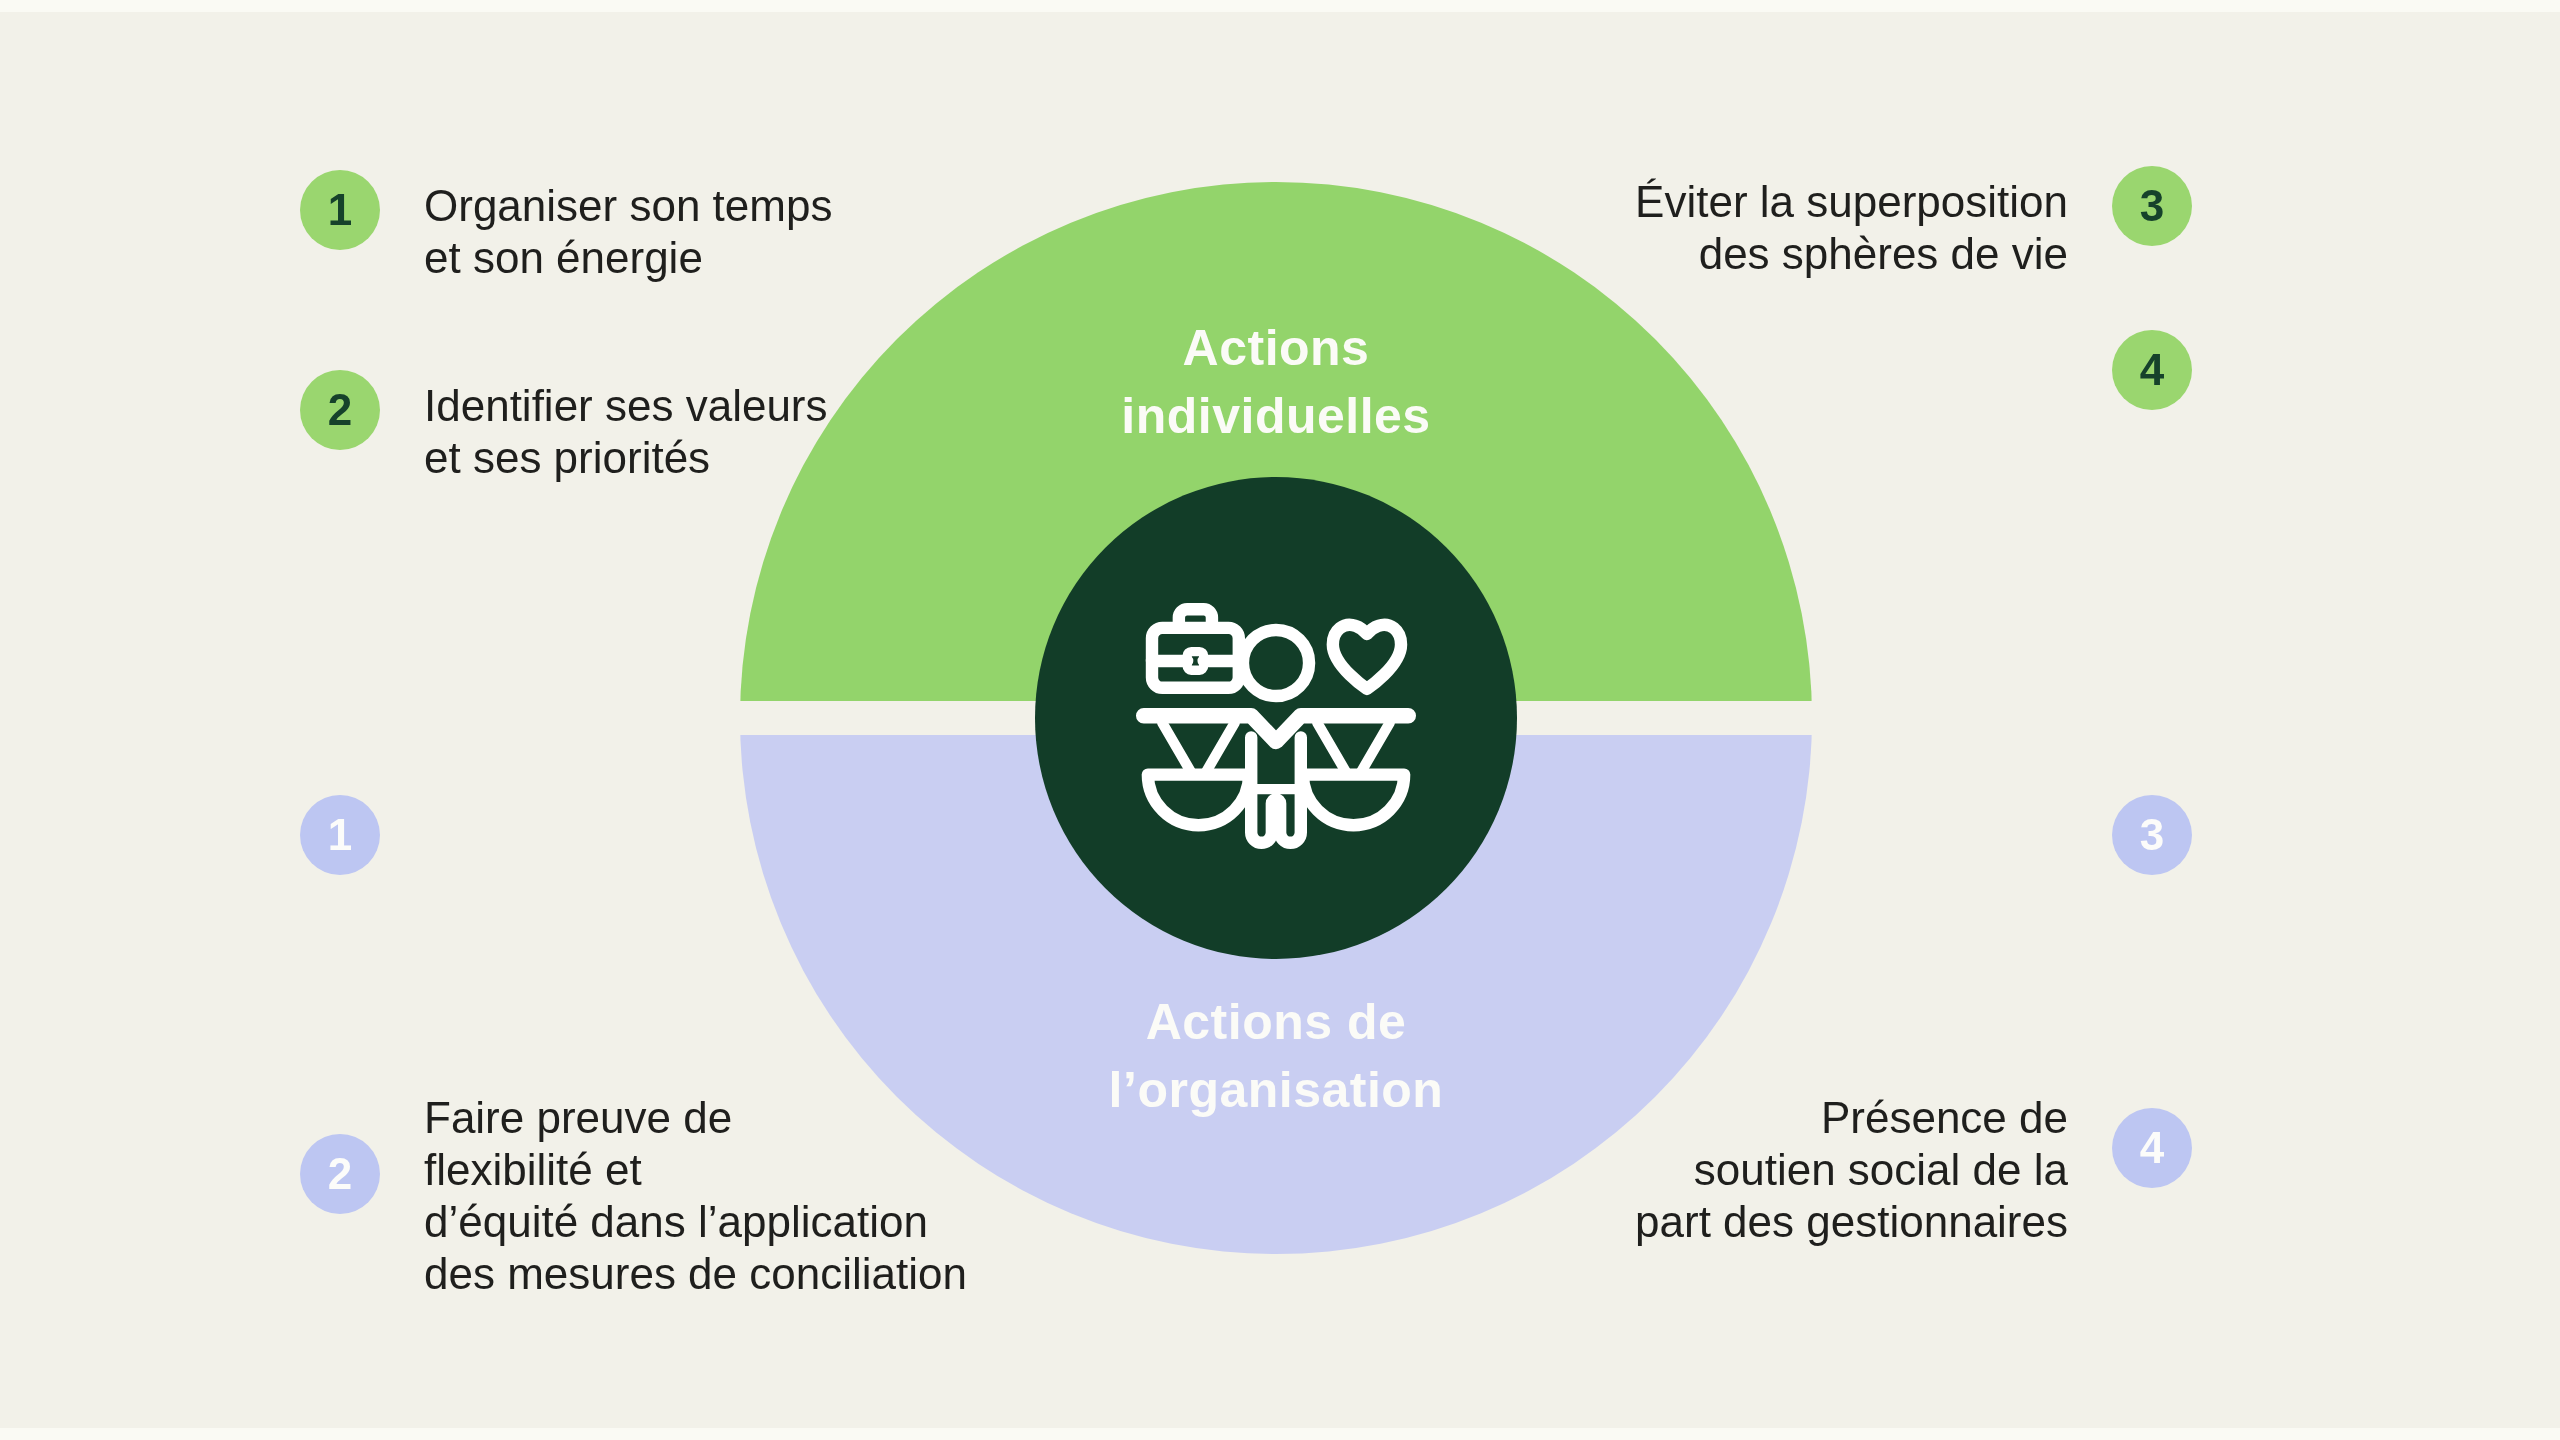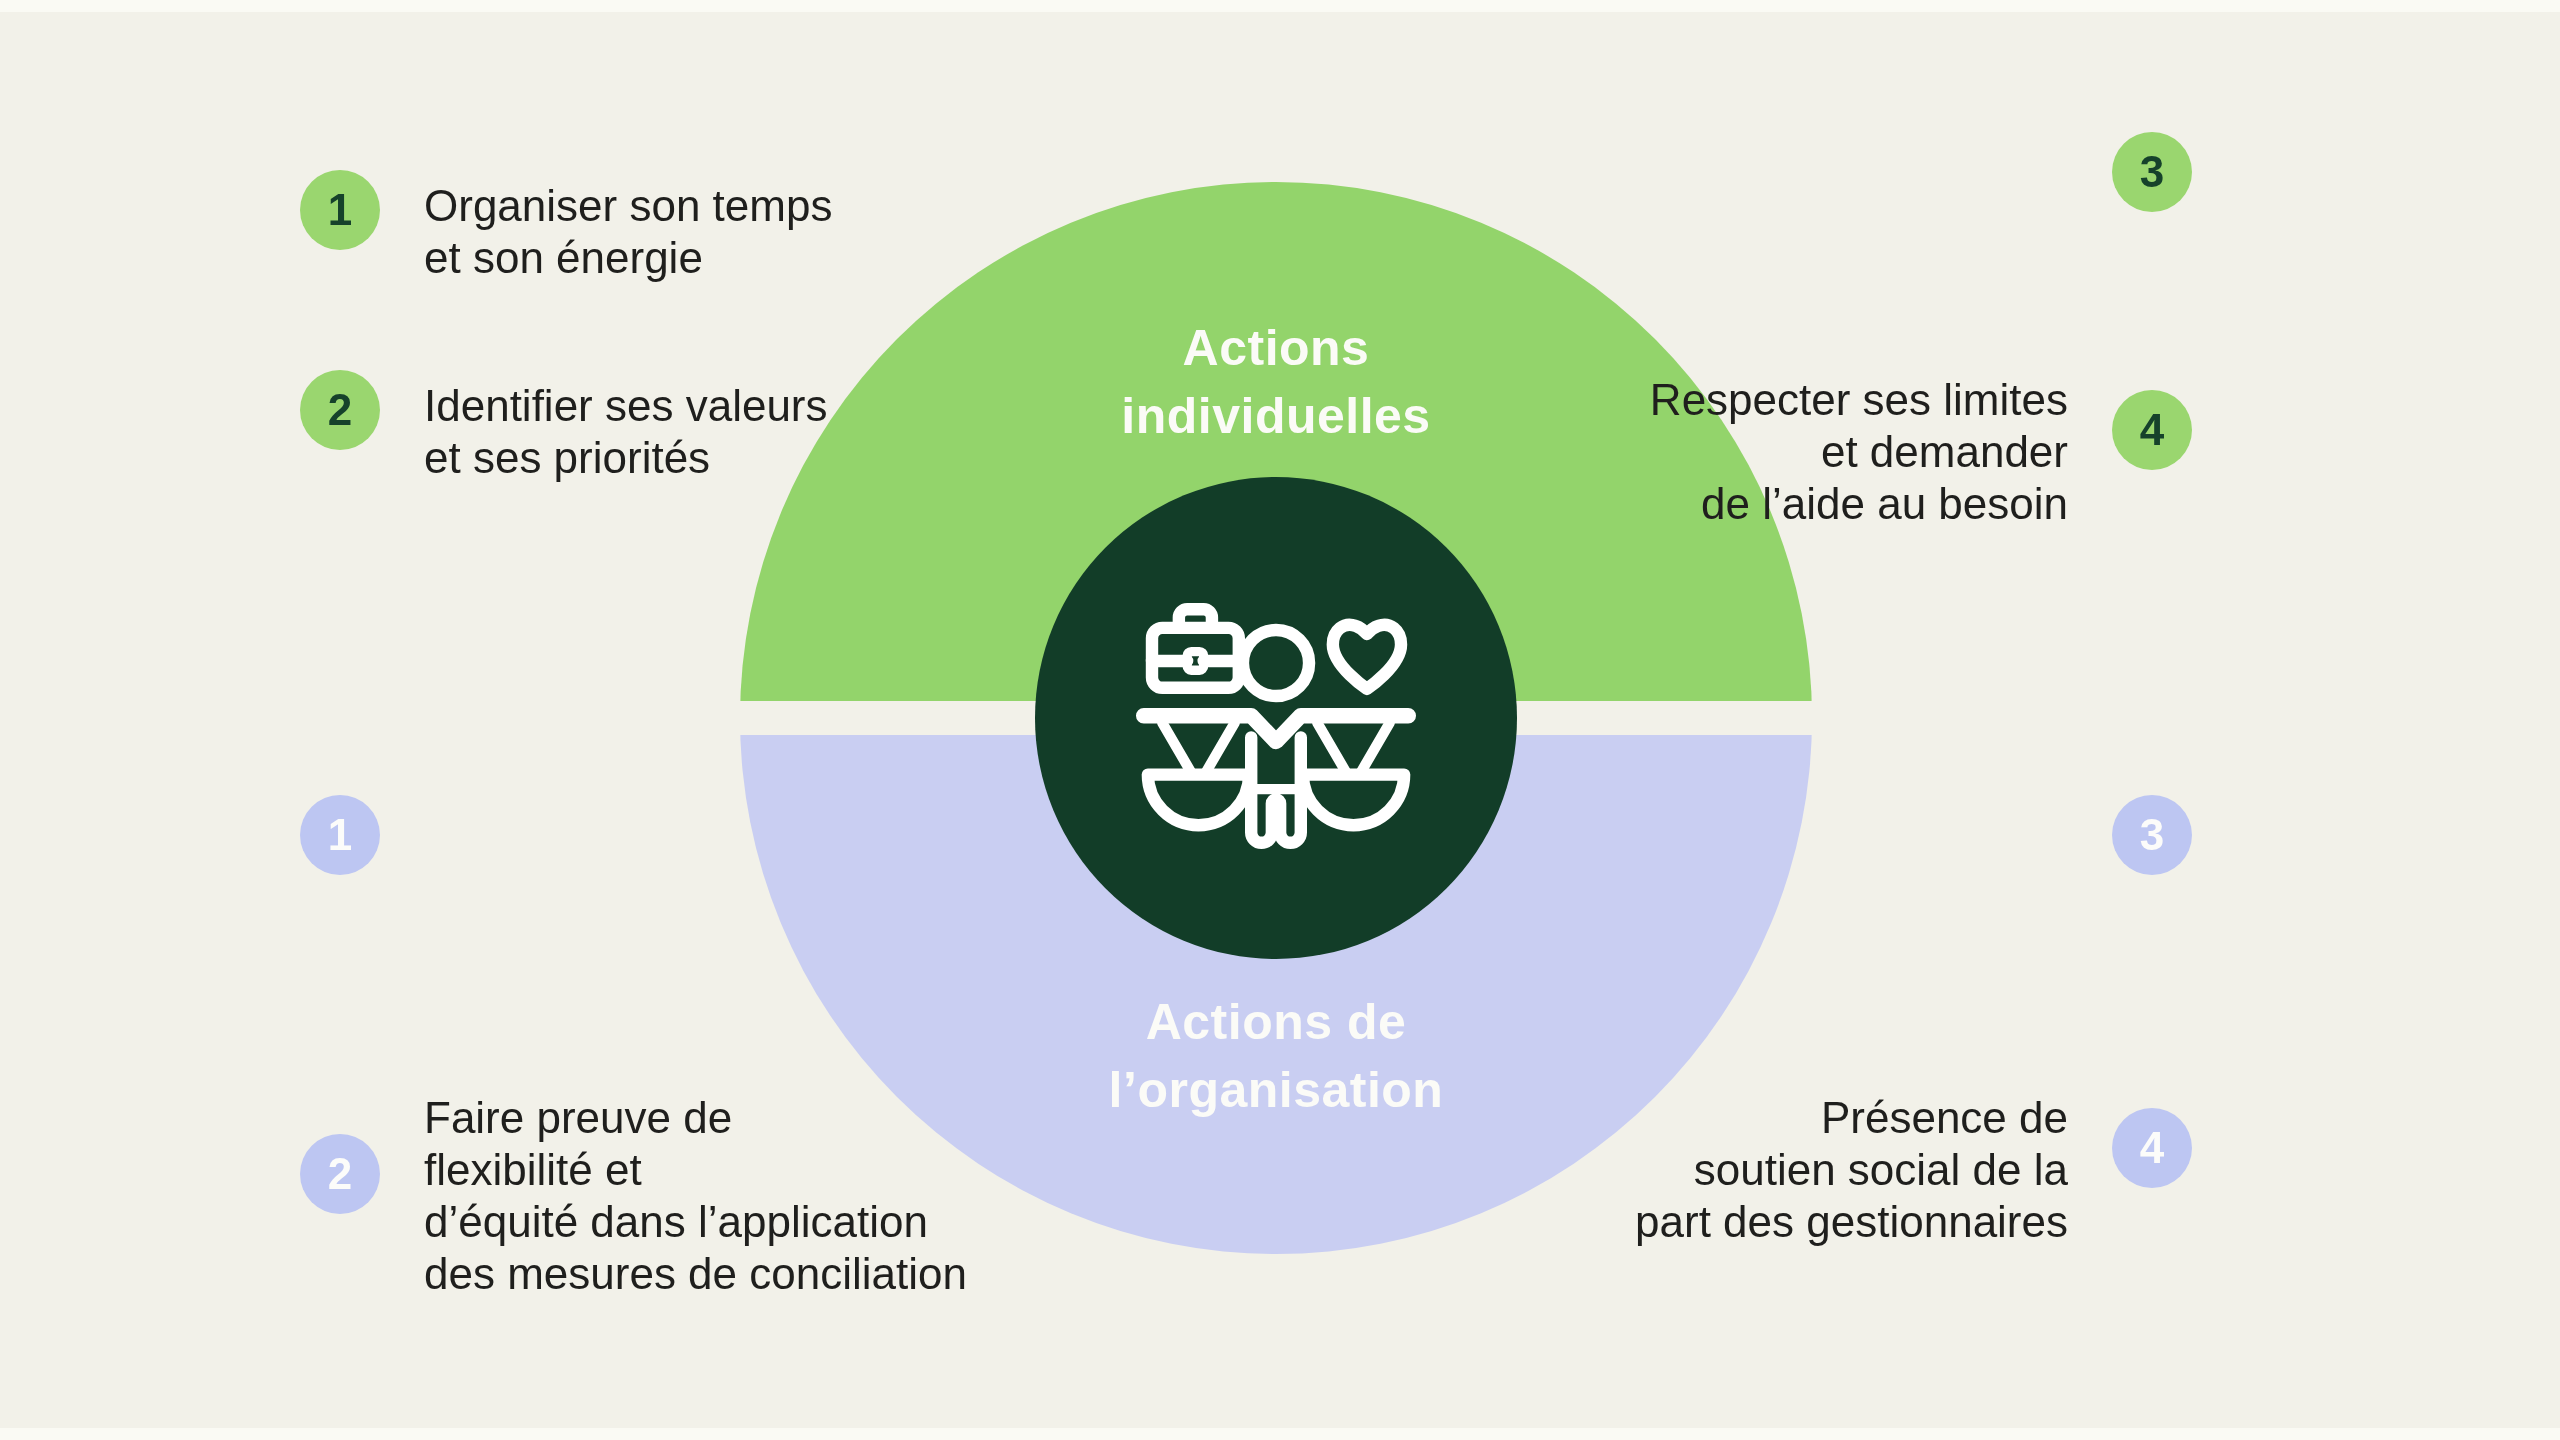--- a/index.html
+++ b/index.html
@@ -175,26 +175,25 @@
 et son énergie</div>
   </div>
   <div class="item tl2">
     <div class="badge green-badge">2</div>
     <div class="item-text">Identifier ses valeurs
 et ses priorités</div>
   </div>
 
   <div class="item right tr3">
     <div class="badge green-badge">3</div>
+    <div class="item-text">Éviter la superposition
+des sphères de vie</div>
   </div>
   <div class="item right tr4">
     <div class="badge green-badge">4</div>
-    <div class="item-text">Respecter ses limites
-et demander
-de l’aide au besoin</div>
   </div>
 
   <div class="item bl1">
     <div class="badge lav-badge">1</div>
   </div>
   <div class="item bl2">
     <div class="badge lav-badge">2</div>
     <div class="item-text">Faire preuve de
 flexibilité et
 d’équité dans l’application

